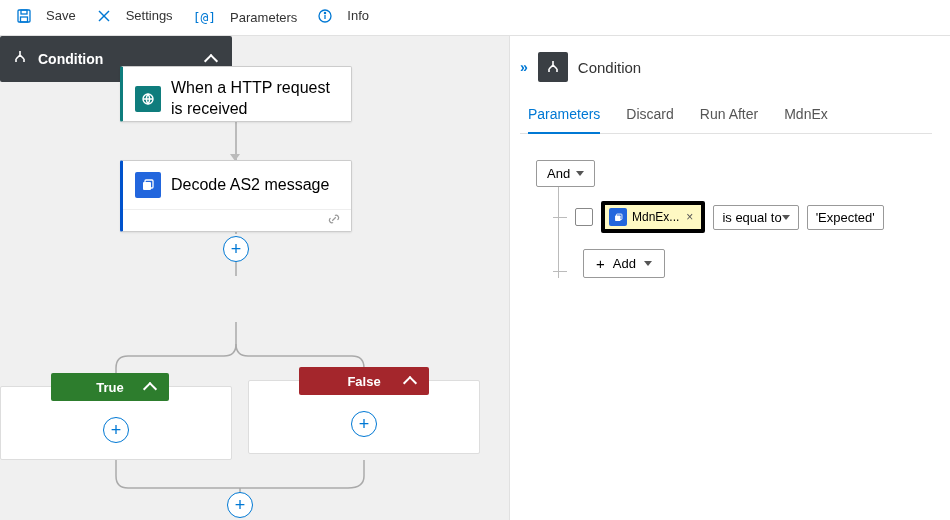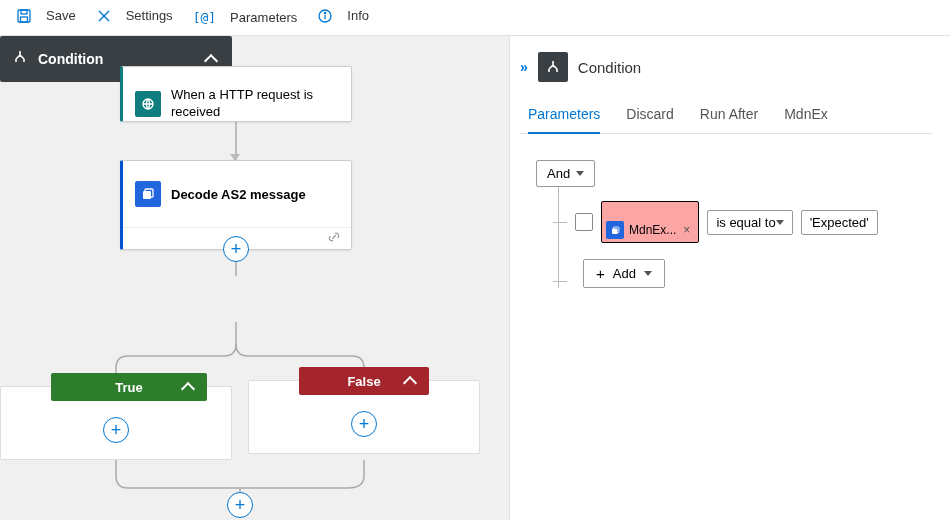--- a/index.html
+++ b/index.html
@@ -9,35 +9,35 @@
   .tb-btn { display: flex; gap: 14px; padding: 4px 6px; font-size: 13px; color: #333; cursor: pointer; }
   .tb-btn svg { width: 16px; height: 16px; }
   .tb-icon { color: #0078d4; }
 
   .main { display: flex; height: calc(100% - 36px); }
   .canvas { flex: 1; background: #f0f0f0; position: relative; border-right: 1px solid #e1e1e1; }
   .panel { width: 440px; background: #fff; padding: 12px 18px 12px 10px; }
 
   
   .node { position: absolute; background: #fff; border: 1px solid #ccc; border-radius: 2px; box-shadow: 0 1px 2px rgba(0,0,0,0.08); }
-  .node-header { display: flex; align-items: center; gap: 10px; padding: 20px 12px; font-size: 13px; }
+  .node-header { display: flex; align-items: center; gap: 10px; padding: 11px 12px; font-size: 16px; }
   .node-http { left: 120px; top: 30px; width: 232px; height: 56px; border-left: 3px solid #0f7d7d; }
   .node-http .icon-sq { background: #0f7d7d; }
-  .node-decode { left: 120px; top: 124px; width: 232px; border-left: 3px solid #0052cc; font-weight: bold; }
+  .node-decode { left: 120px; top: 124px; width: 232px; border-left: 3px solid #0052cc; }
   .node-decode .icon-sq { background: #2266dd; }
   .node-decode-body { height: 22px; border-top: 1px solid #eee; display:flex; align-items:center; justify-content:flex-end; padding: 0 10px; font-size:12px; color:#888;}
   .node-cond { left: 120px; top: 240px; width: 232px; height: 46px; background: #3a3f44; color: #fff; border: none; border-radius: 2px; display:flex; align-items:center; padding:0 12px; gap:10px;}
   .node-cond-title { flex:1; font-weight:600; font-size:14px;}
   .icon-sq { width:26px; height:26px; border-radius:2px; display:flex; align-items:center; justify-content:center; color:#fff; flex-shrink:0;}
   .icon-sq svg { width:16px; height:16px; }
 
   
   .branch { position:absolute; width:232px; height:74px; background:#fff; border:1px solid #ddd; border-radius:2px;}
   .branch-head { height:28px; display:flex; align-items:center; justify-content:center; color:#fff; font-weight:600; font-size:13px; position:relative;}
-  .branch-true  { left: 0px;  top:350px; } .branch-true  .branch-head{ background:#2d7d2d; width:156px; margin-left:50px; margin-top:-14px; border-radius:2px;}
+  .branch-true  { left: 0px;  top:350px; } .branch-true  .branch-head{ background:#2d7d2d; width:118px; margin-left:50px; margin-top:-14px; border-radius:2px;}
   .branch-false { left: 248px; top:344px; } .branch-false .branch-head{ background:#a4262c; width:130px; margin-left:50px; margin-top:-14px; border-radius:2px;}
   .branch-body { height: calc(100% - 14px); display:flex; align-items:center; justify-content:center;}
   .plus-circle { width:26px; height:26px; border:1px solid #0078d4; color:#0078d4; border-radius:50%; display:flex; align-items:center; justify-content:center; font-size:18px; background:#fff; cursor:pointer;}
   .plus-between { position:absolute; }
   .chev { width:14px; height:14px; }
   .chev-up::before{content:""; display:block; width:8px;height:8px;border-left:2px solid currentColor;border-top:2px solid currentColor; transform:rotate(45deg); margin-top:4px;}
 
   
   .vline { position:absolute; width:2px; background:#bbb; left:235px; }
   .v1 { top:86px; height:38px; }
@@ -55,21 +55,21 @@
   .tabs { display:flex; gap:26px; border-bottom:1px solid #e1e1e1; padding: 0 2px 0 8px; }
   .tab { padding: 8px 0 10px 0; font-size:14px; color:#555; cursor:pointer; }
   .tab.active { color:#0078d4; border-bottom:2px solid #0078d4; margin-bottom:-1px;}
   
   .cond-editor { padding: 26px 0 0 16px; font-size:13px;}
   .and-btn { border:1px solid #999; border-radius:2px; padding:5px 10px; display:inline-flex; align-items:center; gap:6px; cursor:pointer; background:#fff;}
   .tree-line { border-left:1px solid #bbb; margin-left:22px; padding:14px 0 0 0;}
   .row { display:flex; align-items:center; gap:8px; margin-left:-6px;}
   .row-conn { width:14px; height:1px; background:#bbb; }
   .chk { width:18px;height:18px; border:1px solid #888; border-radius:2px; background:#fff;}
-  .token { background:#fca5a5; border:1px solid #000000; border-radius:2px; padding:19px 6px 3px 4px; display:flex; align-items:center; gap:5px; max-width:110px;}
+  .token { background:#fef9c3; border:4px solid #000000; border-radius:2px; padding:3px 6px 3px 4px; display:flex; align-items:center; gap:5px; max-width:110px;}
   .token .tk-icon{width:18px;height:18px;background:#2266dd;border-radius:2px;display:flex;align-items:center;justify-content:center;}
   .token .tk-icon svg{width:11px;height:11px;color:#fff;}
   .token .tk-txt{ white-space:nowrap; overflow:hidden; text-overflow:ellipsis; font-size:12px;}
   .token .tk-x{ font-size:12px; color:#555; cursor:pointer; padding:0 2px;}
   .op-btn, .val-box { border:1px solid #999; border-radius:2px; padding:4px 8px; font-size:13px; background:#fff;}
   .op-btn{ display:flex; align-items:center; gap:0; cursor:pointer;}
   .add-btn { border:1px solid #999; border-radius:2px; padding:6px 12px; display:inline-flex; align-items:center; gap:8px; margin-top:16px; margin-left:8px; cursor:pointer; background:#fff;}
   .chev-dn{ width:0;height:0;border-left:4px solid transparent;border-right:4px solid transparent;border-top:5px solid #555;}
 </style>
 </head>

